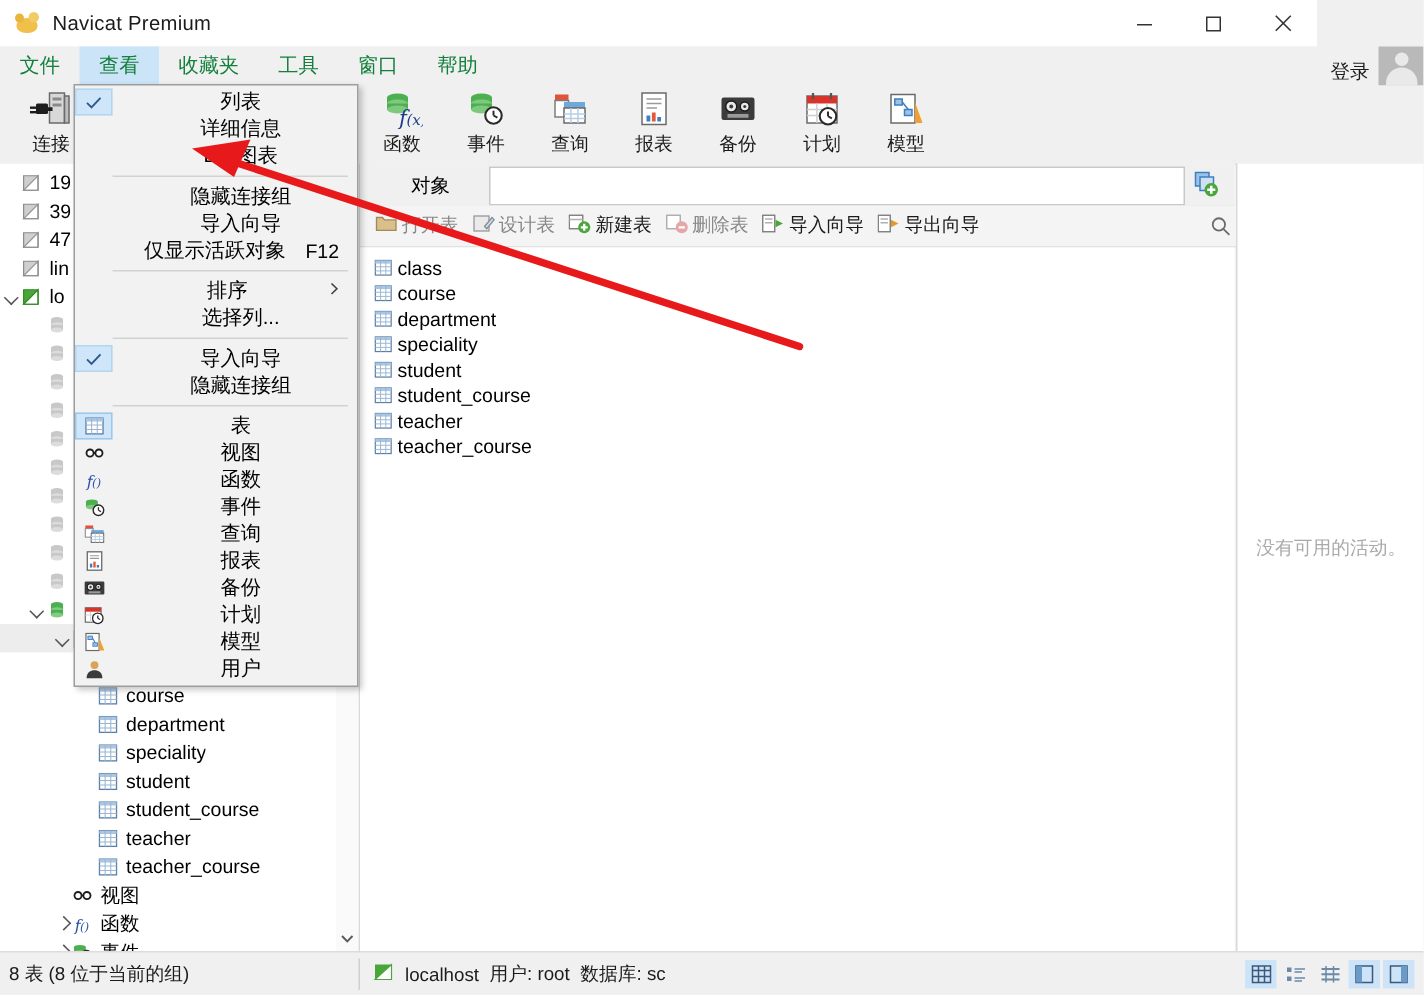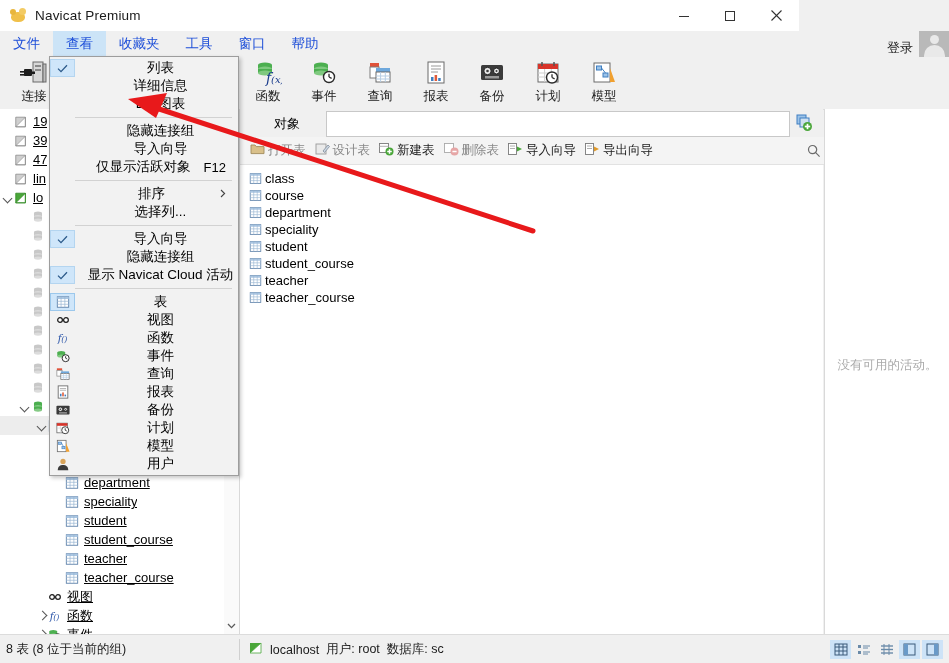--- a/index.html
+++ b/index.html
@@ -5,34 +5,34 @@
   html,body{margin:0;padding:0;}
   body{
     width:949px;height:663px;overflow:hidden;
     font-family:"Liberation Sans","DejaVu Sans",sans-serif;
     font-size:13px;color:#000;background:#fff;
     -webkit-font-smoothing:antialiased;
   }
   .app{position:relative;width:949px;height:663px;background:#f0f0f0;overflow:hidden;}
 
   
-  .titlebar{position:absolute;left:0;top:0;width:799px;height:31px;background:#ffffff;}
+  .titlebar{position:absolute;left:0;top:0;width:878px;height:31px;background:#ffffff;}
   .title-left{position:absolute;left:10px;top:0;height:31px;display:flex;align-items:center;gap:8px;}
   .app-icon{width:17px;height:16px;position:relative;display:inline-block;}
   .app-icon .c1{position:absolute;left:1px;top:4px;width:14px;height:10px;background:#f0c04a;border-radius:50% 50% 45% 45%;}
   .app-icon .c2{position:absolute;left:0px;top:1px;width:6px;height:6px;background:#e8b63c;border-radius:50%;}
   .app-icon .c3{position:absolute;left:9px;top:0px;width:7px;height:7px;background:#f3cb63;border-radius:50%;}
   .title-text{font-size:13.5px;color:#1b1b1b;letter-spacing:.2px;}
   .win-btns{position:absolute;right:0;top:0;height:31px;display:flex;}
   .win-btn{width:46px;height:31px;display:flex;align-items:center;justify-content:center;color:#333;font-size:13px;}
   .win-btn svg{display:block;}
 
   
   .menubar{position:absolute;left:0;top:31px;width:949px;height:26px;background:#f0f0f0;display:flex;align-items:stretch;}
-  .menu-item{padding:0 13px;display:flex;align-items:center;font-size:13.5px;color:#1d4ed8;}
+  .menu-item{padding:0 13px;display:flex;align-items:center;font-size:13.5px;color:#15803d;}
   .menu-item.active{background:#cce4f7;}
   .login-area{position:absolute;right:0;top:31px;height:26px;display:flex;align-items:flex-end;gap:6px;}
   .login-text{font-size:13px;color:#1b1b1b;}
   .avatar{width:30px;height:26px;background:#b9b9b9;position:relative;overflow:hidden;}
   .avatar:before{content:"";position:absolute;left:11px;top:4px;width:9px;height:9px;border-radius:50%;background:#e9e9e9;}
   .avatar:after{content:"";position:absolute;left:5px;top:14px;width:21px;height:14px;border-radius:11px 11px 0 0;background:#e9e9e9;}
 
   
   .toolbar{position:absolute;left:0;top:57px;width:949px;height:52px;background:#f0f0f0;border-bottom:1px solid #dedede;}
   .tb-item{position:absolute;top:2px;width:56px;height:48px;display:flex;flex-direction:column;align-items:center;justify-content:flex-start;}
@@ -294,21 +294,21 @@
           <rect x="13" y="13" width="5" height="4" fill="#9cc3e8" stroke="#3f7fc1"></rect>
           <line x1="11.5" y1="8" x2="15.5" y2="13" stroke="#3f7fc1"></line>
           <polygon points="20,8 25,22 20,22" fill="#f0a030"></polygon>
         </svg>
       </span>
       <span class="tb-lab">模型</span>
     </div>
   </div>
 
   <div class="sidebar">
-    <div id="tree" style="padding-top:3px;text-decoration:underline;">
+    <div id="tree" style="padding-top:3px;">
         <div class="tree-row" style="padding-left: 2px;">
           <span class="twisty"></span>
           <span class="ic">
             <svg width="14" height="14" viewBox="0 0 16 16" style="display: block;">
               <path d="M2 13.5 L2 2.5 L13 2.5 L13 8.5 Z" fill="#cfcfcf"></path>
               <path d="M2 13.5 L13 2.5 L13 13.5 Z" fill="#fff" stroke="#9a9a9a" stroke-width="0.9"></path>
               <path d="M2 13.5 L2 2.5 L13 2.5 L13 13.5 Z" fill="none" stroke="#8a8a8a" stroke-width="0.9"></path>
             </svg>
           </span>
           <span class="lbl">19</span>
@@ -975,28 +975,20 @@
           <svg width="11" height="9" viewBox="0 0 11 9">
             <polyline points="1,4.6 4,7.6 10,1.2" fill="none" stroke="#2c5a8a" stroke-width="1.3"></polyline>
           </svg>
         </span>
         <span class="dd-lab" style="padding-left: 8px;">导入向导</span>
       </div>
       <div class="dd-row">
         <span class="dd-check"></span>
         <span class="dd-lab" style="padding-left: 8px;">隐藏连接组</span>
       </div>
-      <div class="dd-row">
-        <span class="dd-check on">
-          <svg width="11" height="9" viewBox="0 0 11 9">
-            <polyline points="1,4.6 4,7.6 10,1.2" fill="none" stroke="#2c5a8a" stroke-width="1.3"></polyline>
-          </svg>
-        </span>
-        <span class="dd-lab" style="padding-left: 8px;">显示 Navicat Cloud 活动</span>
-      </div>
       <div class="dd-sep" style="margin-left: 25px;"></div>
       <div class="dd-row">
         <span class="dd-ico on">
           <svg width="14" height="14" viewBox="0 0 16 16" style="display: block;">
             <rect x="1.5" y="2" width="13" height="12" fill="#fff" stroke="#5a7fa8" stroke-width="1"></rect>
             <rect x="1.5" y="2" width="13" height="2.6" fill="#aac6e2"></rect>
             <line x1="1.5" y1="7.2" x2="14.5" y2="7.2" stroke="#9ab6d2" stroke-width="0.8"></line>
             <line x1="1.5" y1="10.6" x2="14.5" y2="10.6" stroke="#9ab6d2" stroke-width="0.8"></line>
             <line x1="5.8" y1="2" x2="5.8" y2="14" stroke="#9ab6d2" stroke-width="0.8"></line>
             <line x1="10.1" y1="2" x2="10.1" y2="14" stroke="#9ab6d2" stroke-width="0.8"></line>

